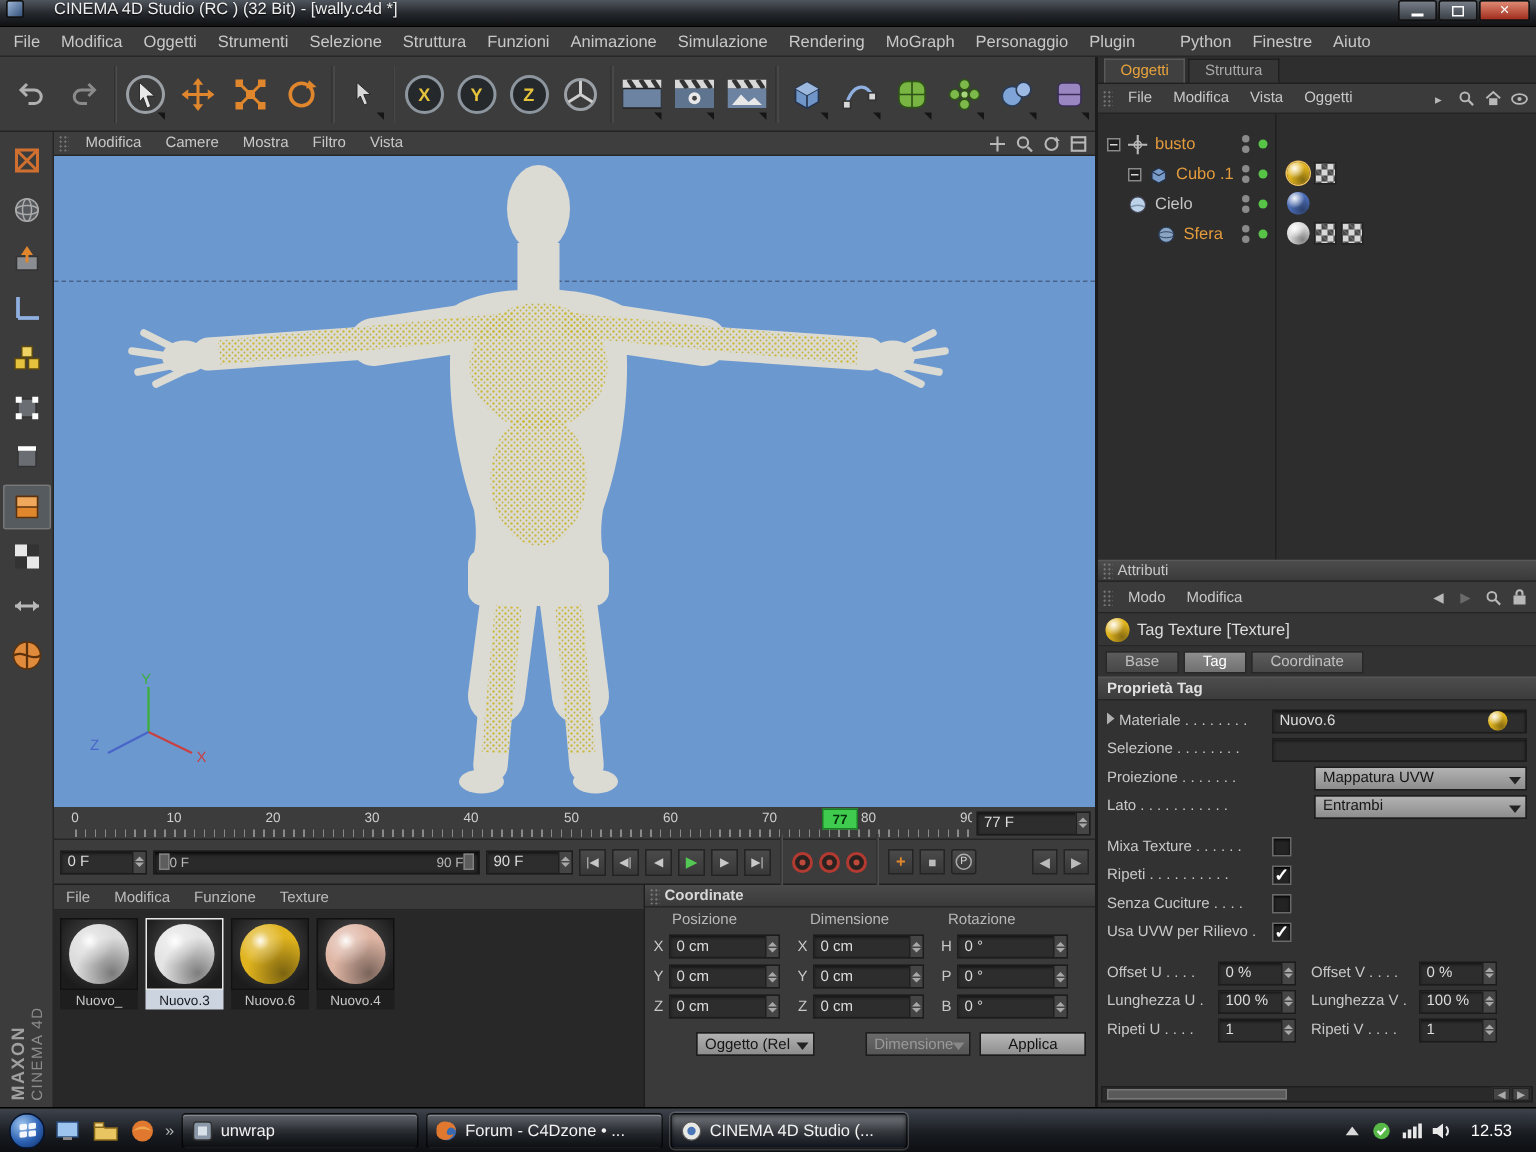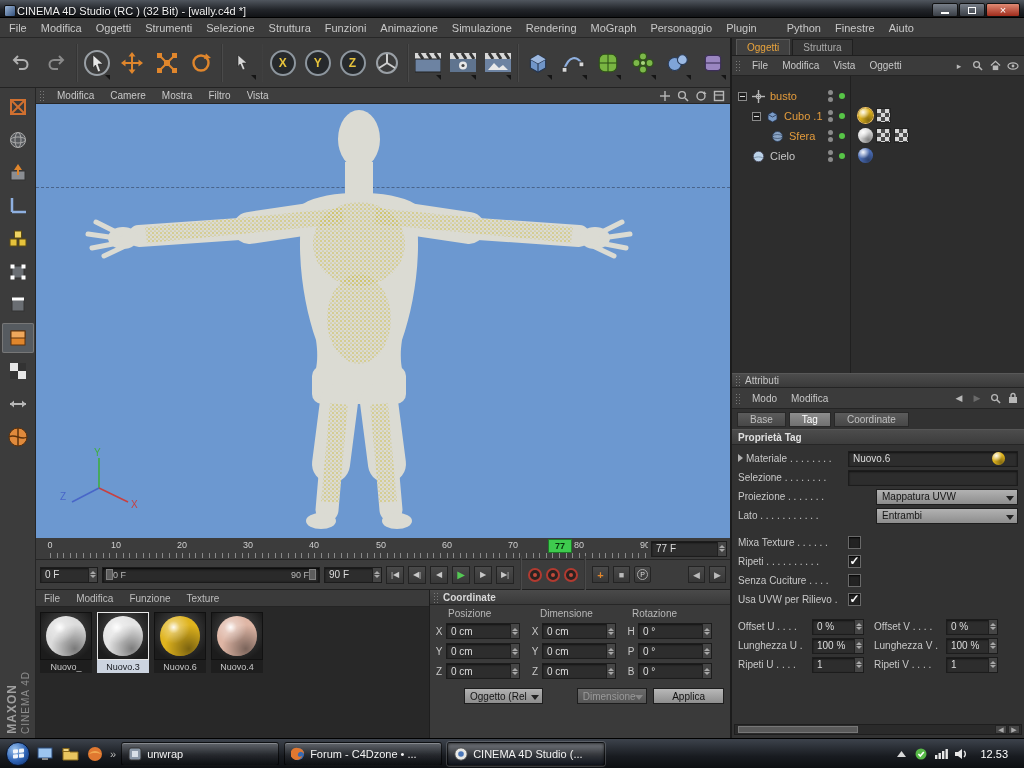--- a/index.html
+++ b/index.html
@@ -1,20 +1,20 @@
 <!DOCTYPE html>
 <html><head>
 <meta charset="utf-8">
 <style>
   *{margin:0;padding:0;box-sizing:border-box;font-family:"Liberation Sans",sans-serif;}
   html,body{width:1024px;height:768px;overflow:hidden;background:#222;}
   #app{position:relative;width:1024px;height:768px;background:#3c3c3c;font-size:11px;color:#c6c6c6;}
 
   
-  .titlebar{position:absolute;left:0;top:0;width:1024px;height:18px;background:linear-gradient(#50565e,#23262b 55%,#101215);display:flex;align-items:flex-end;padding:0 4px;gap:1px;color:#fff;border-bottom:1px solid #000;}
+  .titlebar{position:absolute;left:0;top:0;width:1024px;height:18px;background:linear-gradient(#50565e,#23262b 55%,#101215);display:flex;align-items:flex-start;padding:0 4px;gap:20px;color:#fff;border-bottom:1px solid #000;}
   .appicon{width:12px;height:12px;border-radius:2px;background:linear-gradient(135deg,#9db7d8,#33507a);border:1px solid #111;}
   .title-text{font-size:11px;color:#f0f0f0;text-shadow:0 1px 1px #000;white-space:nowrap;}
   .winbtns{margin-left:auto;display:flex;gap:1px;}
   .wbtn{width:26px;height:14px;border:1px solid #111;border-radius:2px;background:linear-gradient(#777e88,#3a3f46);display:flex;align-items:center;justify-content:center;color:#fff;font-size:9px;line-height:9px;}
   .wbtn .bar{width:8px;height:2px;background:#fff;margin-top:6px;}
   .wbtn .box{width:8px;height:7px;border:1px solid #fff;}
   .wbtn.close{background:linear-gradient(#e08a74,#a02c1c);width:34px;font-size:11px;}
 
   
   .menubar{position:absolute;left:0;top:18px;width:1024px;height:20px;background:#3c3c3c;border-bottom:1px solid #272727;display:flex;align-items:center;padding-left:2px;}
@@ -841,62 +841,62 @@
         <span class="gdot"></span>
         <span class="ttags">
           <span class="chip sel">
               <span class="core" style="background-color: rgb(224, 180, 30);"></span>
               <span class="hi"></span>
             </span>
           <span class="checker"></span>
         </span>
       </div>
       <div class="trow">
-        <span class="tind" style="width:38px"></span>
-        <span class="tico">
-          <svg width="13" height="13" viewBox="0 0 13 13">
-              <circle cx="6.5" cy="6.5" r="5" fill="#8aa4c4" stroke="#2a3c58" stroke-width="0.8"></circle>
-              <ellipse cx="6.5" cy="6.5" rx="5" ry="2" fill="none" stroke="#2a3c58" stroke-width="0.6"></ellipse>
-            </svg>
-        </span>
-        <span class="tlabel">Sfera</span>
-        <span class="tdots">
-            <span class="dot"></span>
-            <span class="dot"></span>
-          </span>
-        <span class="gdot"></span>
-        <span class="ttags">
-          <span class="chip">
-              <span class="core" style="background-color: rgb(216, 216, 216);"></span>
-              <span class="hi"></span>
-            </span>
-          <span class="checker"></span>
-          <span class="checker"></span>
-        </span>
-      </div>
-      <div class="trow">
         <span class="tind" style="width:6px"></span>
         <span class="tind" style="width:13px"></span>
         <span class="tico">
           <svg width="13" height="13" viewBox="0 0 13 13">
               <circle cx="6.5" cy="6.5" r="5.2" fill="#bcd2e8" stroke="#445" stroke-width="0.8"></circle>
               <path d="M2 8 C4 6.5 9 6.5 11 8" stroke="#7f97ad" fill="none"></path>
             </svg>
         </span>
         <span class="tlabel plain">Cielo</span>
         <span class="tdots">
             <span class="dot"></span>
             <span class="dot"></span>
           </span>
         <span class="gdot"></span>
         <span class="ttags">
           <span class="chip">
               <span class="core" style="background-color: rgb(74, 108, 180);"></span>
               <span class="hi"></span>
             </span>
+        </span>
+      </div>
+      <div class="trow">
+        <span class="tind" style="width:38px"></span>
+        <span class="tico">
+          <svg width="13" height="13" viewBox="0 0 13 13">
+              <circle cx="6.5" cy="6.5" r="5" fill="#8aa4c4" stroke="#2a3c58" stroke-width="0.8"></circle>
+              <ellipse cx="6.5" cy="6.5" rx="5" ry="2" fill="none" stroke="#2a3c58" stroke-width="0.6"></ellipse>
+            </svg>
+        </span>
+        <span class="tlabel">Sfera</span>
+        <span class="tdots">
+            <span class="dot"></span>
+            <span class="dot"></span>
+          </span>
+        <span class="gdot"></span>
+        <span class="ttags">
+          <span class="chip">
+              <span class="core" style="background-color: rgb(216, 216, 216);"></span>
+              <span class="hi"></span>
+            </span>
+          <span class="checker"></span>
+          <span class="checker"></span>
         </span>
       </div>
     </div>
 
     <div class="attr-header">
       <span class="grip"></span>
       <span>Attributi</span>
     </div>
     <div class="attr-menu">
       <span class="grip"></span>
@@ -912,20 +912,27 @@
             </svg>
         </span>
         <span class="mini-ico">
           <svg width="10" height="12" viewBox="0 0 10 12">
               <rect x="1" y="5" width="8" height="6" fill="#b8b8b8"></rect>
               <path d="M3 5 V3.5 a2 2 0 0 1 4 0 V5" fill="none" stroke="#b8b8b8" stroke-width="1.4"></path>
             </svg>
         </span>
       </span>
     </div>
+    <div class="attr-obj">
+      <span class="chip" style="width:16px;height:16px">
+          <span class="core" style="background-color: rgb(224, 180, 30);"></span>
+          <span class="hi"></span>
+        </span>
+      <span>Tag Texture [Texture]</span>
+    </div>
     <div class="attr-tabs">
       <span class="atab">Base</span>
       <span class="atab active">Tag</span>
       <span class="atab">Coordinate</span>
     </div>
     <div class="attr-section">
       <span>Proprietà Tag</span>
     </div>
     <div class="attr-body">
       <div class="arow">

